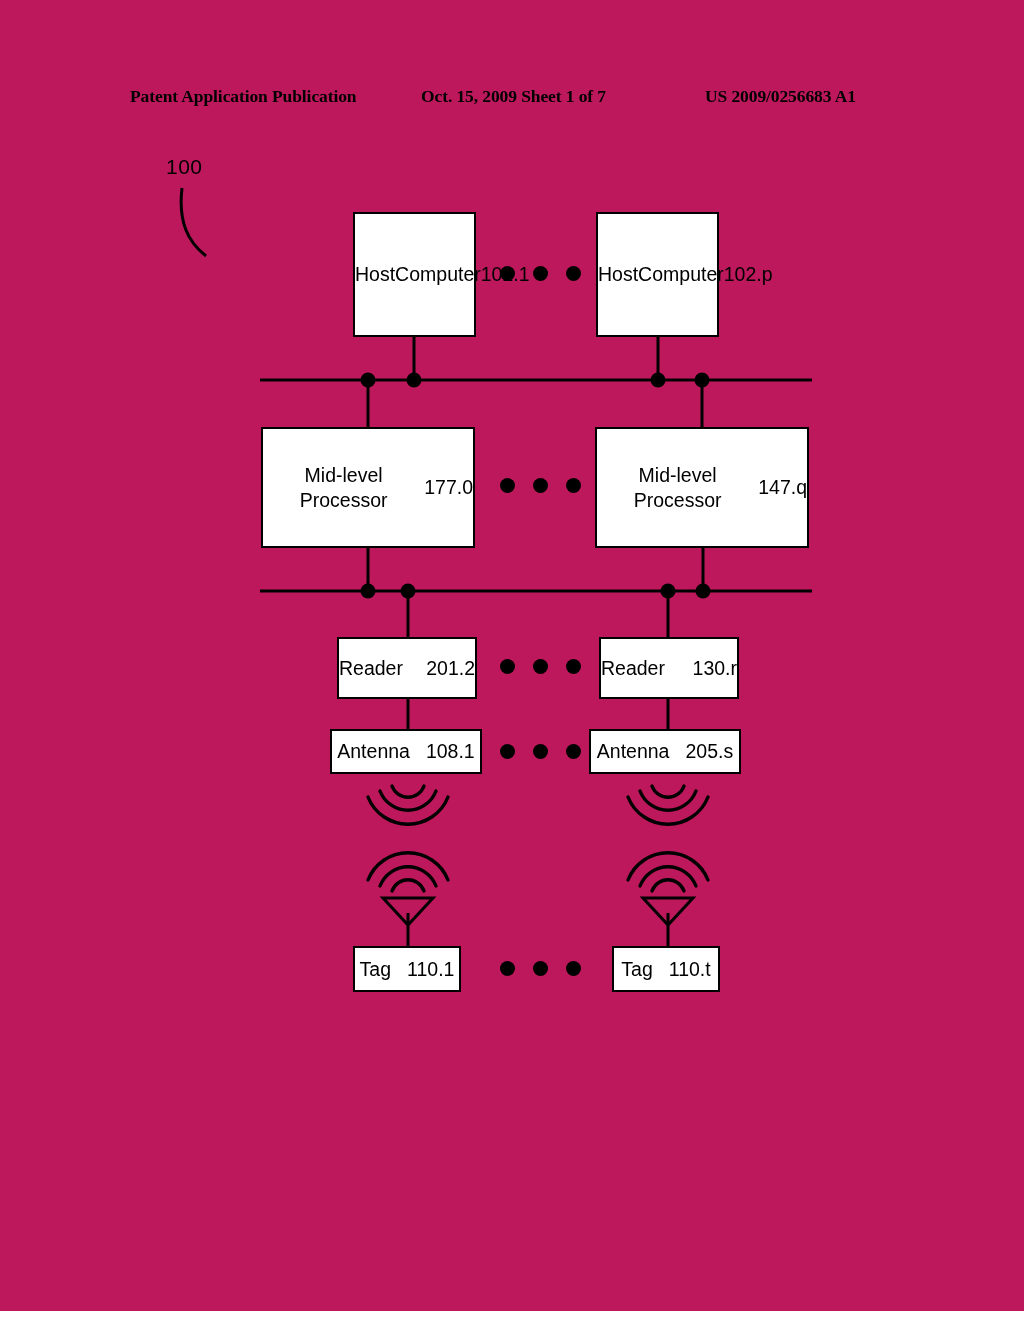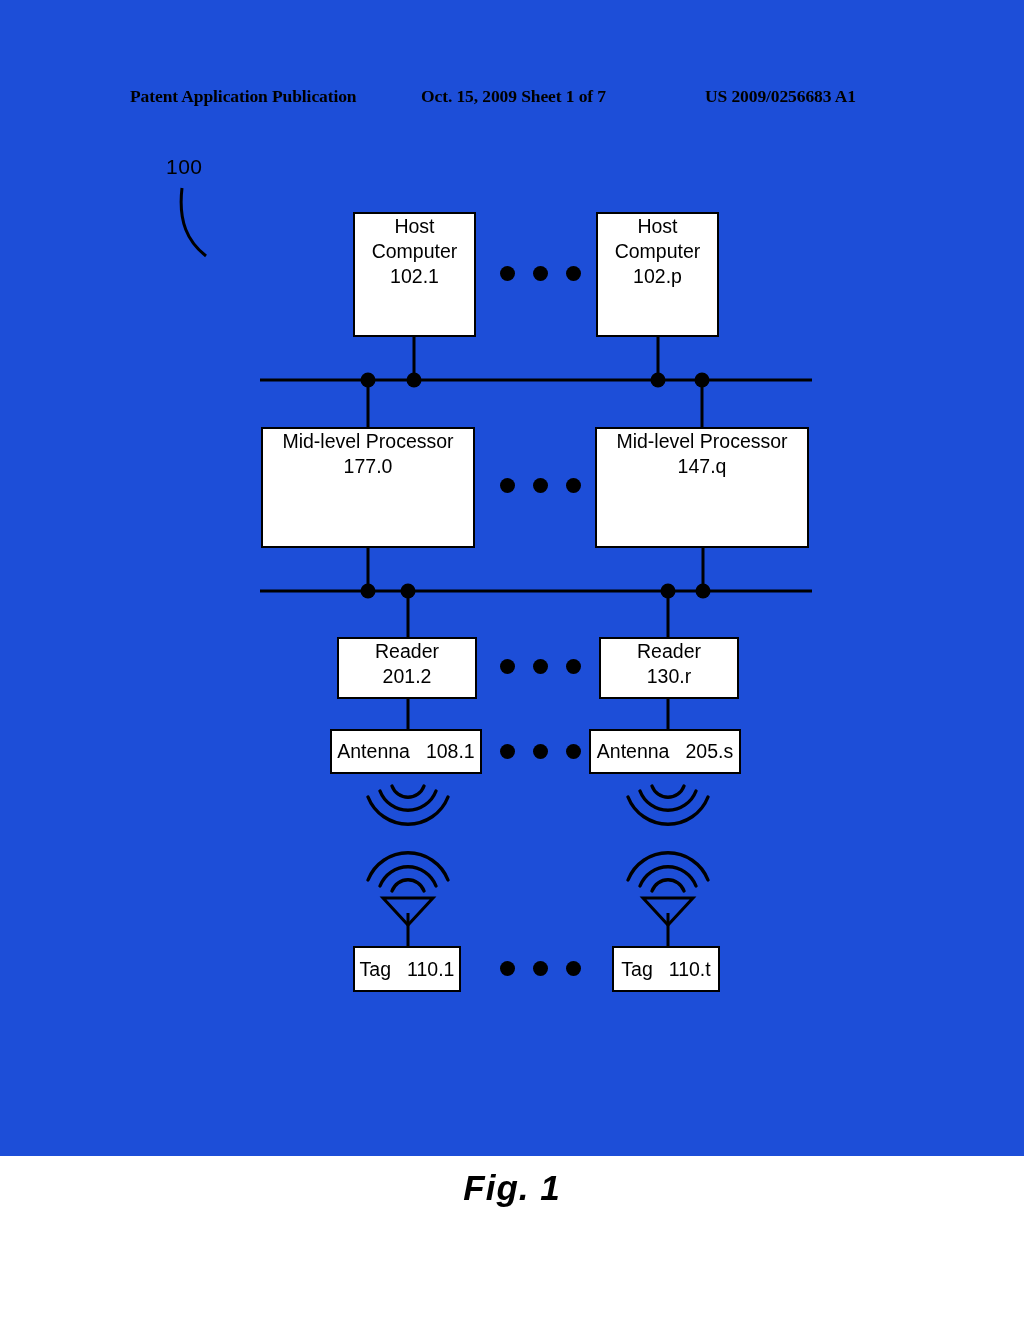--- a/index.html
+++ b/index.html
@@ -14,22 +14,22 @@
     position: relative;
     font-family: "Liberation Sans", sans-serif;
     color: #000000;
     overflow: hidden;
   }
 
   #page {
     position: absolute;
     left: 0; top: 0;
     width: 1024px;
-    height: 1156px;
-    background: #1d4ed8;
+    height: 1311px;
+    background: #be185d;
   }
 
   
   .header {
     position: absolute;
     left: 0;
     top: 86px;
     width: 1024px;
     height: 26px;
     font-family: "Liberation Serif", serif;
@@ -52,23 +52,23 @@
     letter-spacing: 0.5px;
   }
 
   
   .node {
     position: absolute;
     box-sizing: border-box;
     border: 2.5px solid #000000;
     background: #ffffff;
     display: flex;
-    flex-direction: column;
+    flex-direction: row;
     align-items: center;
-    justify-content: flex-start;
+    justify-content: space-between;
     text-align: center;
     font-family: "Liberation Sans", sans-serif;
     font-size: 19.5px;
     line-height: 25px;
     z-index: 3;
   }
   .node .ref {
     text-underline-offset: 2px;
   }
   
@@ -298,15 +298,14 @@
     <i></i>
     <i></i>
     <i></i>
   </div>
 
   <div class="node inline tag-b">
     <span>Tag</span>
     <span class="ref">110.t</span>
   </div>
 
-  <div class="fig-caption">Fig. 1</div>
 
 </div>
 
 </body></html>

